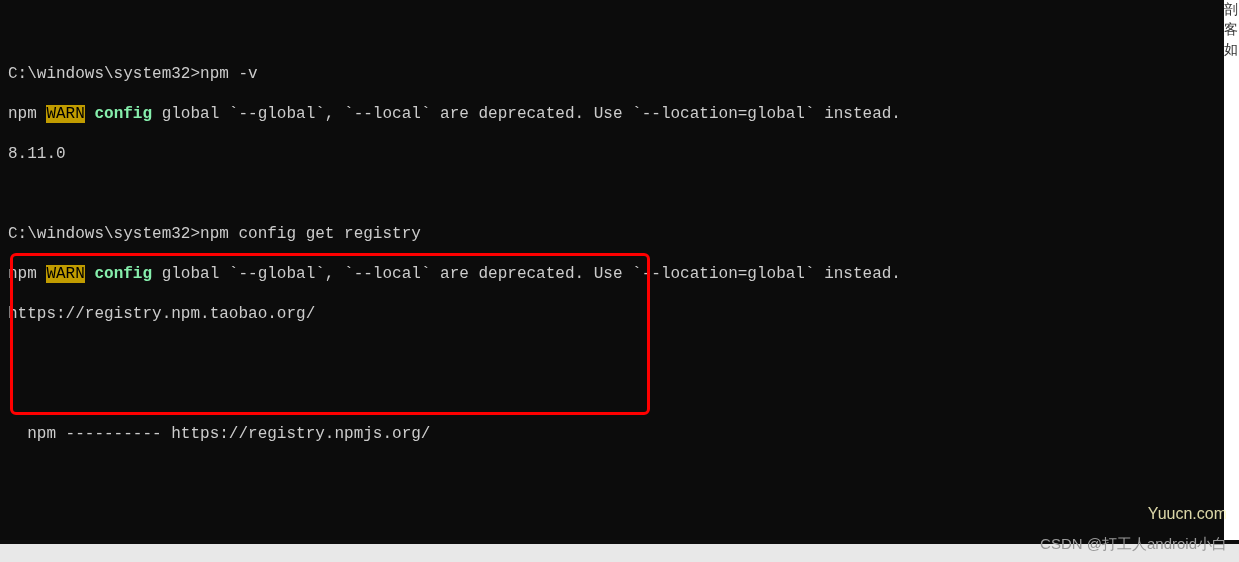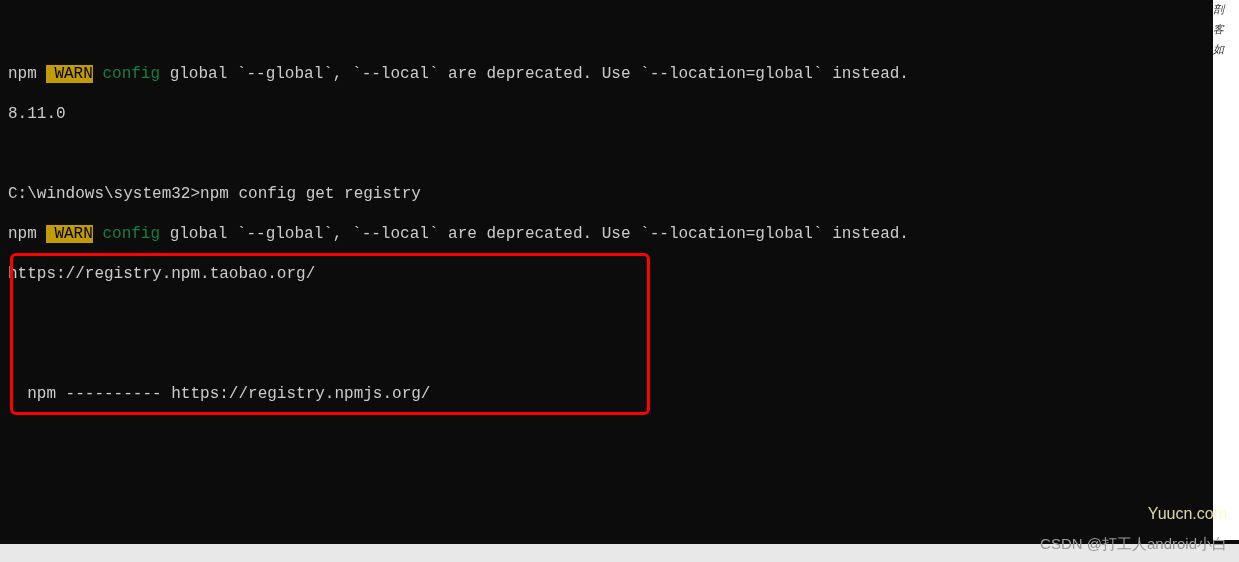--- a/index.html
+++ b/index.html
@@ -18,24 +18,24 @@
   }
   .terminal {
     padding: 4px 8px;
     white-space: pre;
     font-family: Consolas, "Courier New", monospace;
   }
   .line { min-height: 20px; }
   .warn {
     background: #c19c00;
     color: #000;
-    padding-left: 8px;
   }
   .config {
-    color: #15803d;
+    color: #86efac;
+    font-weight: bold;
   }
   .highlight-box {
     position: absolute;
     border: 3px solid #ff0000;
     border-radius: 6px;
     left: 10px;
     top: 253px;
     width: 640px;
     height: 162px;
     pointer-events: none;
@@ -66,33 +66,33 @@
     right: 0;
     bottom: 0;
     height: 18px;
     background: #e8e8e8;
   }
   .side-glitch {
     position: absolute;
     right: 0;
     top: 0;
     height: 540px;
-    width: 26px;
+    width: 15px;
     background: #fff;
     color: #333;
-    font-size: 11px;
+    font-size: 14px;
     overflow: hidden;
-    font-style: italic;
   }
 </style>
 </head>
 <body>
 
 <div class="terminal">
 <div class="line"></div>
+<div class="line"><span>C:\windows\system32&gt;</span><span>npm -v</span></div>
 <div class="line"><span>npm </span><span class="warn">WARN</span> <span class="config">config</span><span> global `--global`, `--local` are deprecated. Use `--location=global` instead.</span></div>
 <div class="line">8.11.0</div>
 <div class="line"></div>
 <div class="line"><span>C:\windows\system32&gt;</span><span>npm config get registry</span></div>
 <div class="line"><span>npm </span><span class="warn">WARN</span> <span class="config">config</span><span> global `--global`, `--local` are deprecated. Use `--location=global` instead.</span></div>
 <div class="line">https://registry.npm.taobao.org/</div>
 <div class="line"></div>
 <div class="line"></div>
 <div class="line">  npm ---------- https://registry.npmjs.org/</div>
 

